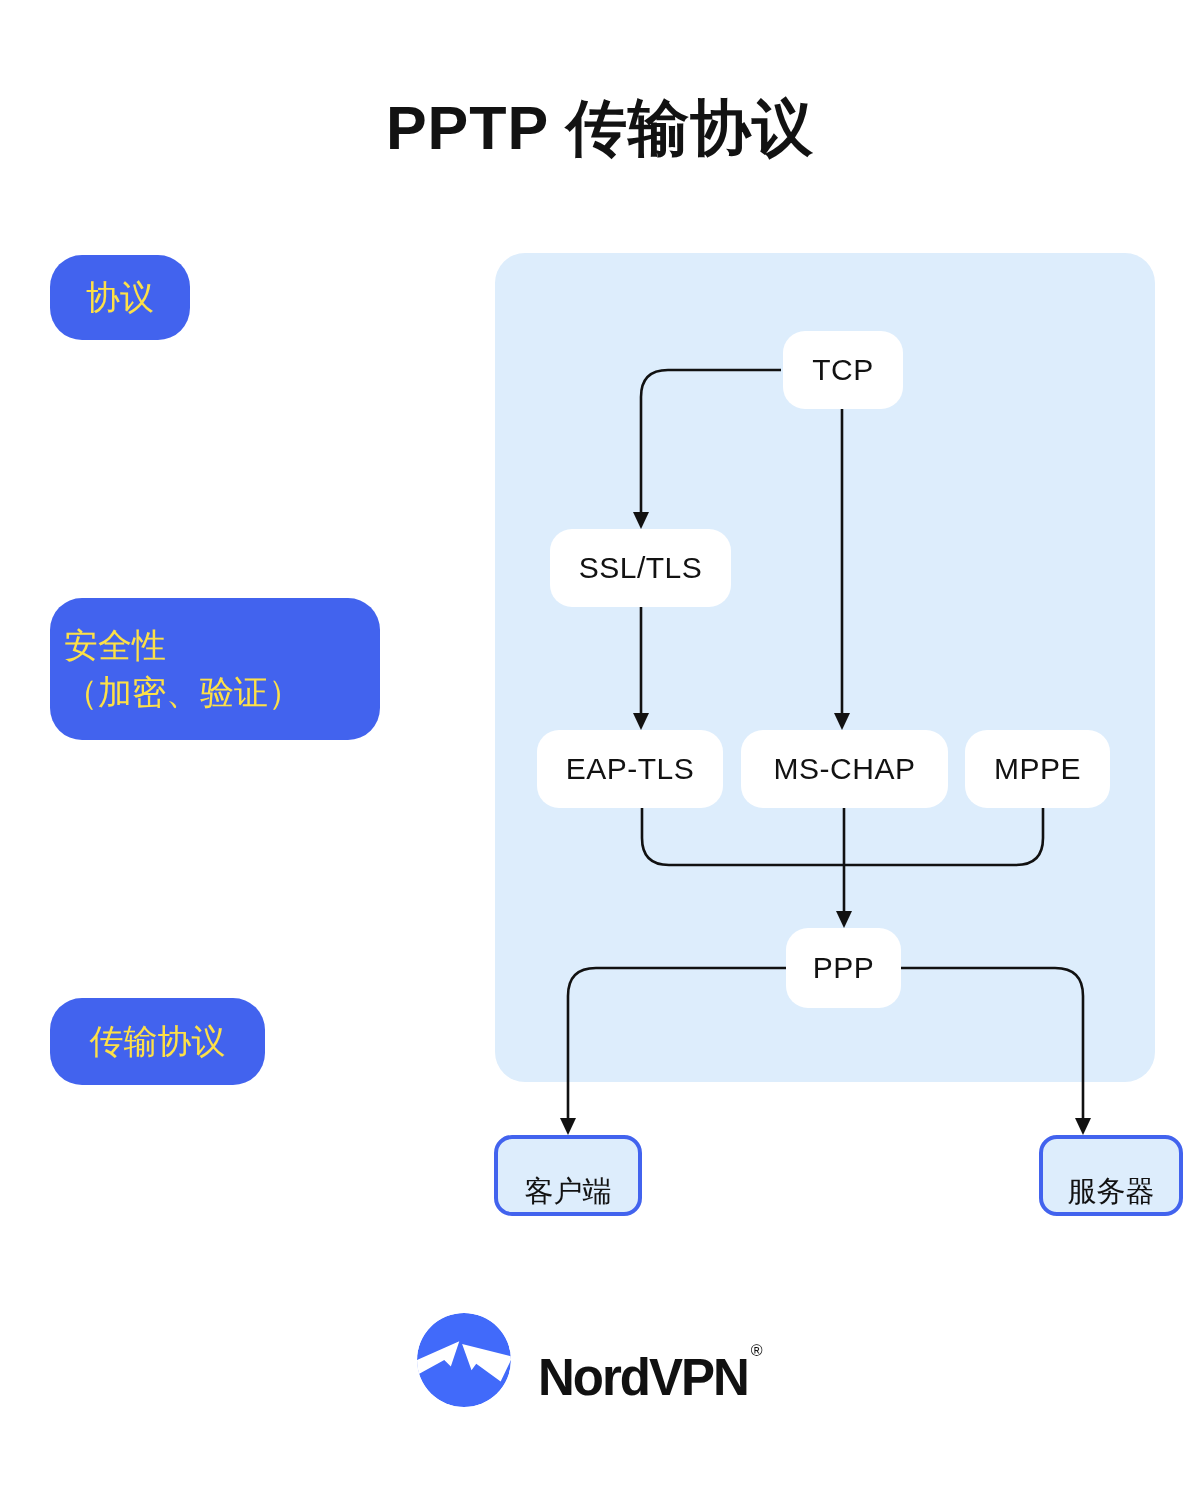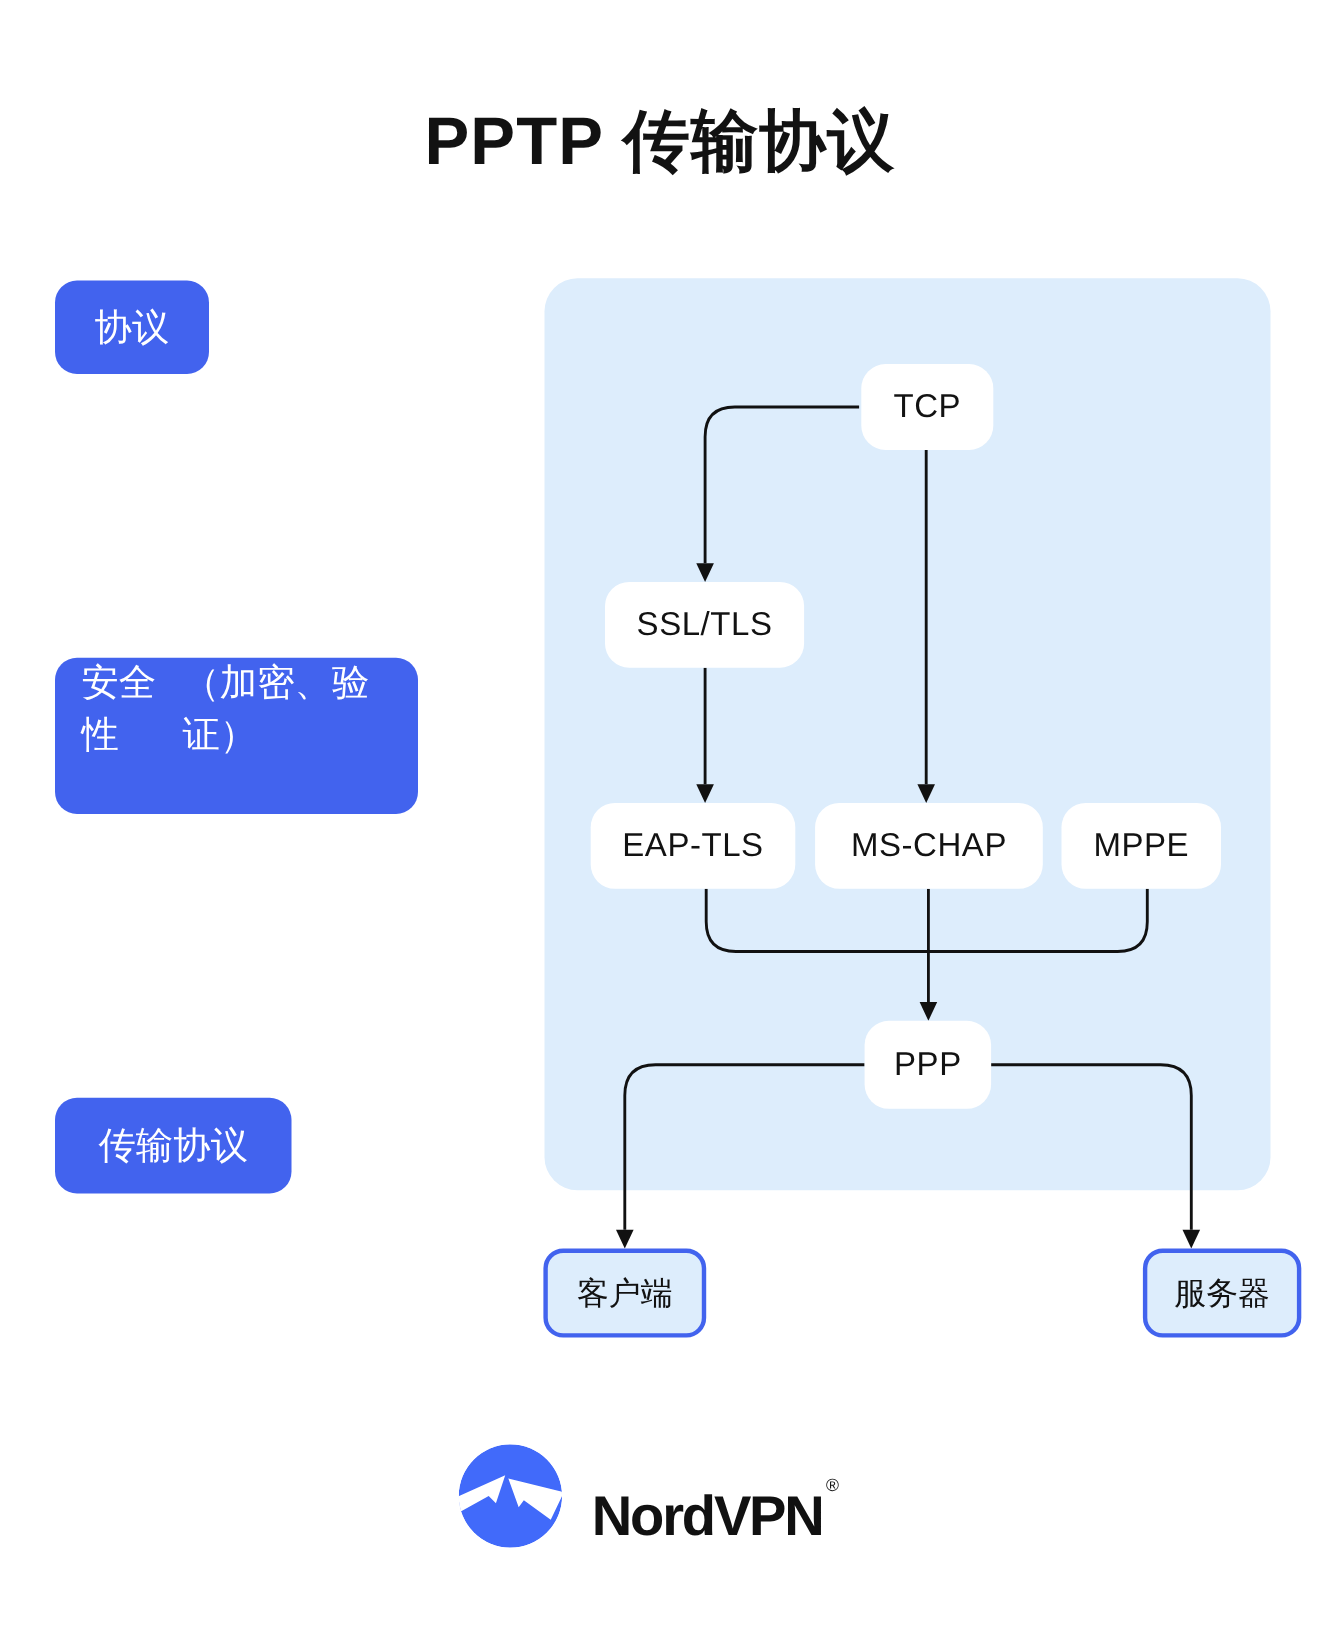--- a/index.html
+++ b/index.html
@@ -21,30 +21,30 @@
   }
   .title{
     position:absolute;left:0;right:0;top:88px;
     text-align:center;
     font-size:61px;font-weight:700;color:var(--text-dark);
     letter-spacing:1px;
   }
   .side-label{
     position:absolute;
     background:var(--accent-blue);
-    color:#ffffff;
-    border-radius:20px;
+    color:#fde047;
+    border-radius:32px;
     display:flex;align-items:center;justify-content:center;
     font-size:34px;
   }
   .side-label.protocol{left:50px;top:255px;width:140px;height:85px;}
   .side-label.security{
     left:50px;top:598px;width:330px;height:142px;
-    flex-direction:row;align-items:flex-start;justify-content:center;
-    padding-left:24px;line-height:1.38;
+    flex-direction:column;align-items:flex-start;justify-content:center;
+    padding-left:14px;line-height:1.38;
   }
   .side-label.transport{left:50px;top:998px;width:215px;height:87px;}
   .panel{
     position:absolute;left:495px;top:253px;width:660px;height:829px;
     background:var(--panel-bg);border-radius:30px;
     z-index:1;
   }
   svg.connectors{
     position:absolute;left:0;top:0;width:1200px;height:1497px;
     z-index:2;pointer-events:none;
@@ -63,21 +63,21 @@
   .node.ssl{left:550px;top:529px;width:181px;height:78px;}
   .node.eap{left:537px;top:730px;width:186px;height:78px;}
   .node.mschap{left:741px;top:730px;width:207px;height:78px;}
   .node.mppe{left:965px;top:730px;width:145px;height:78px;}
   .node.ppp{left:786px;top:928px;width:115px;height:80px;}
   .endpoint{
     position:absolute;z-index:3;
     background:var(--panel-bg);
     border:4px solid var(--accent-blue);
     border-radius:18px;
-    display:flex;align-items:center;justify-content:center;
+    display:flex;align-items:flex-end;justify-content:center;
     font-size:29px;color:var(--text-dark);
   }
   .endpoint.client{left:494px;top:1135px;width:148px;height:81px;}
   .endpoint.server{left:1003px;top:1135px;width:144px;height:81px;margin-left:36px;}
   .logo{
     position:absolute;left:417px;top:1313px;height:94px;
     display:flex;align-items:flex-end;gap:27px;z-index:3;
   }
   .logo-mark{width:94px;height:94px;display:block;}
   .logo-word{

